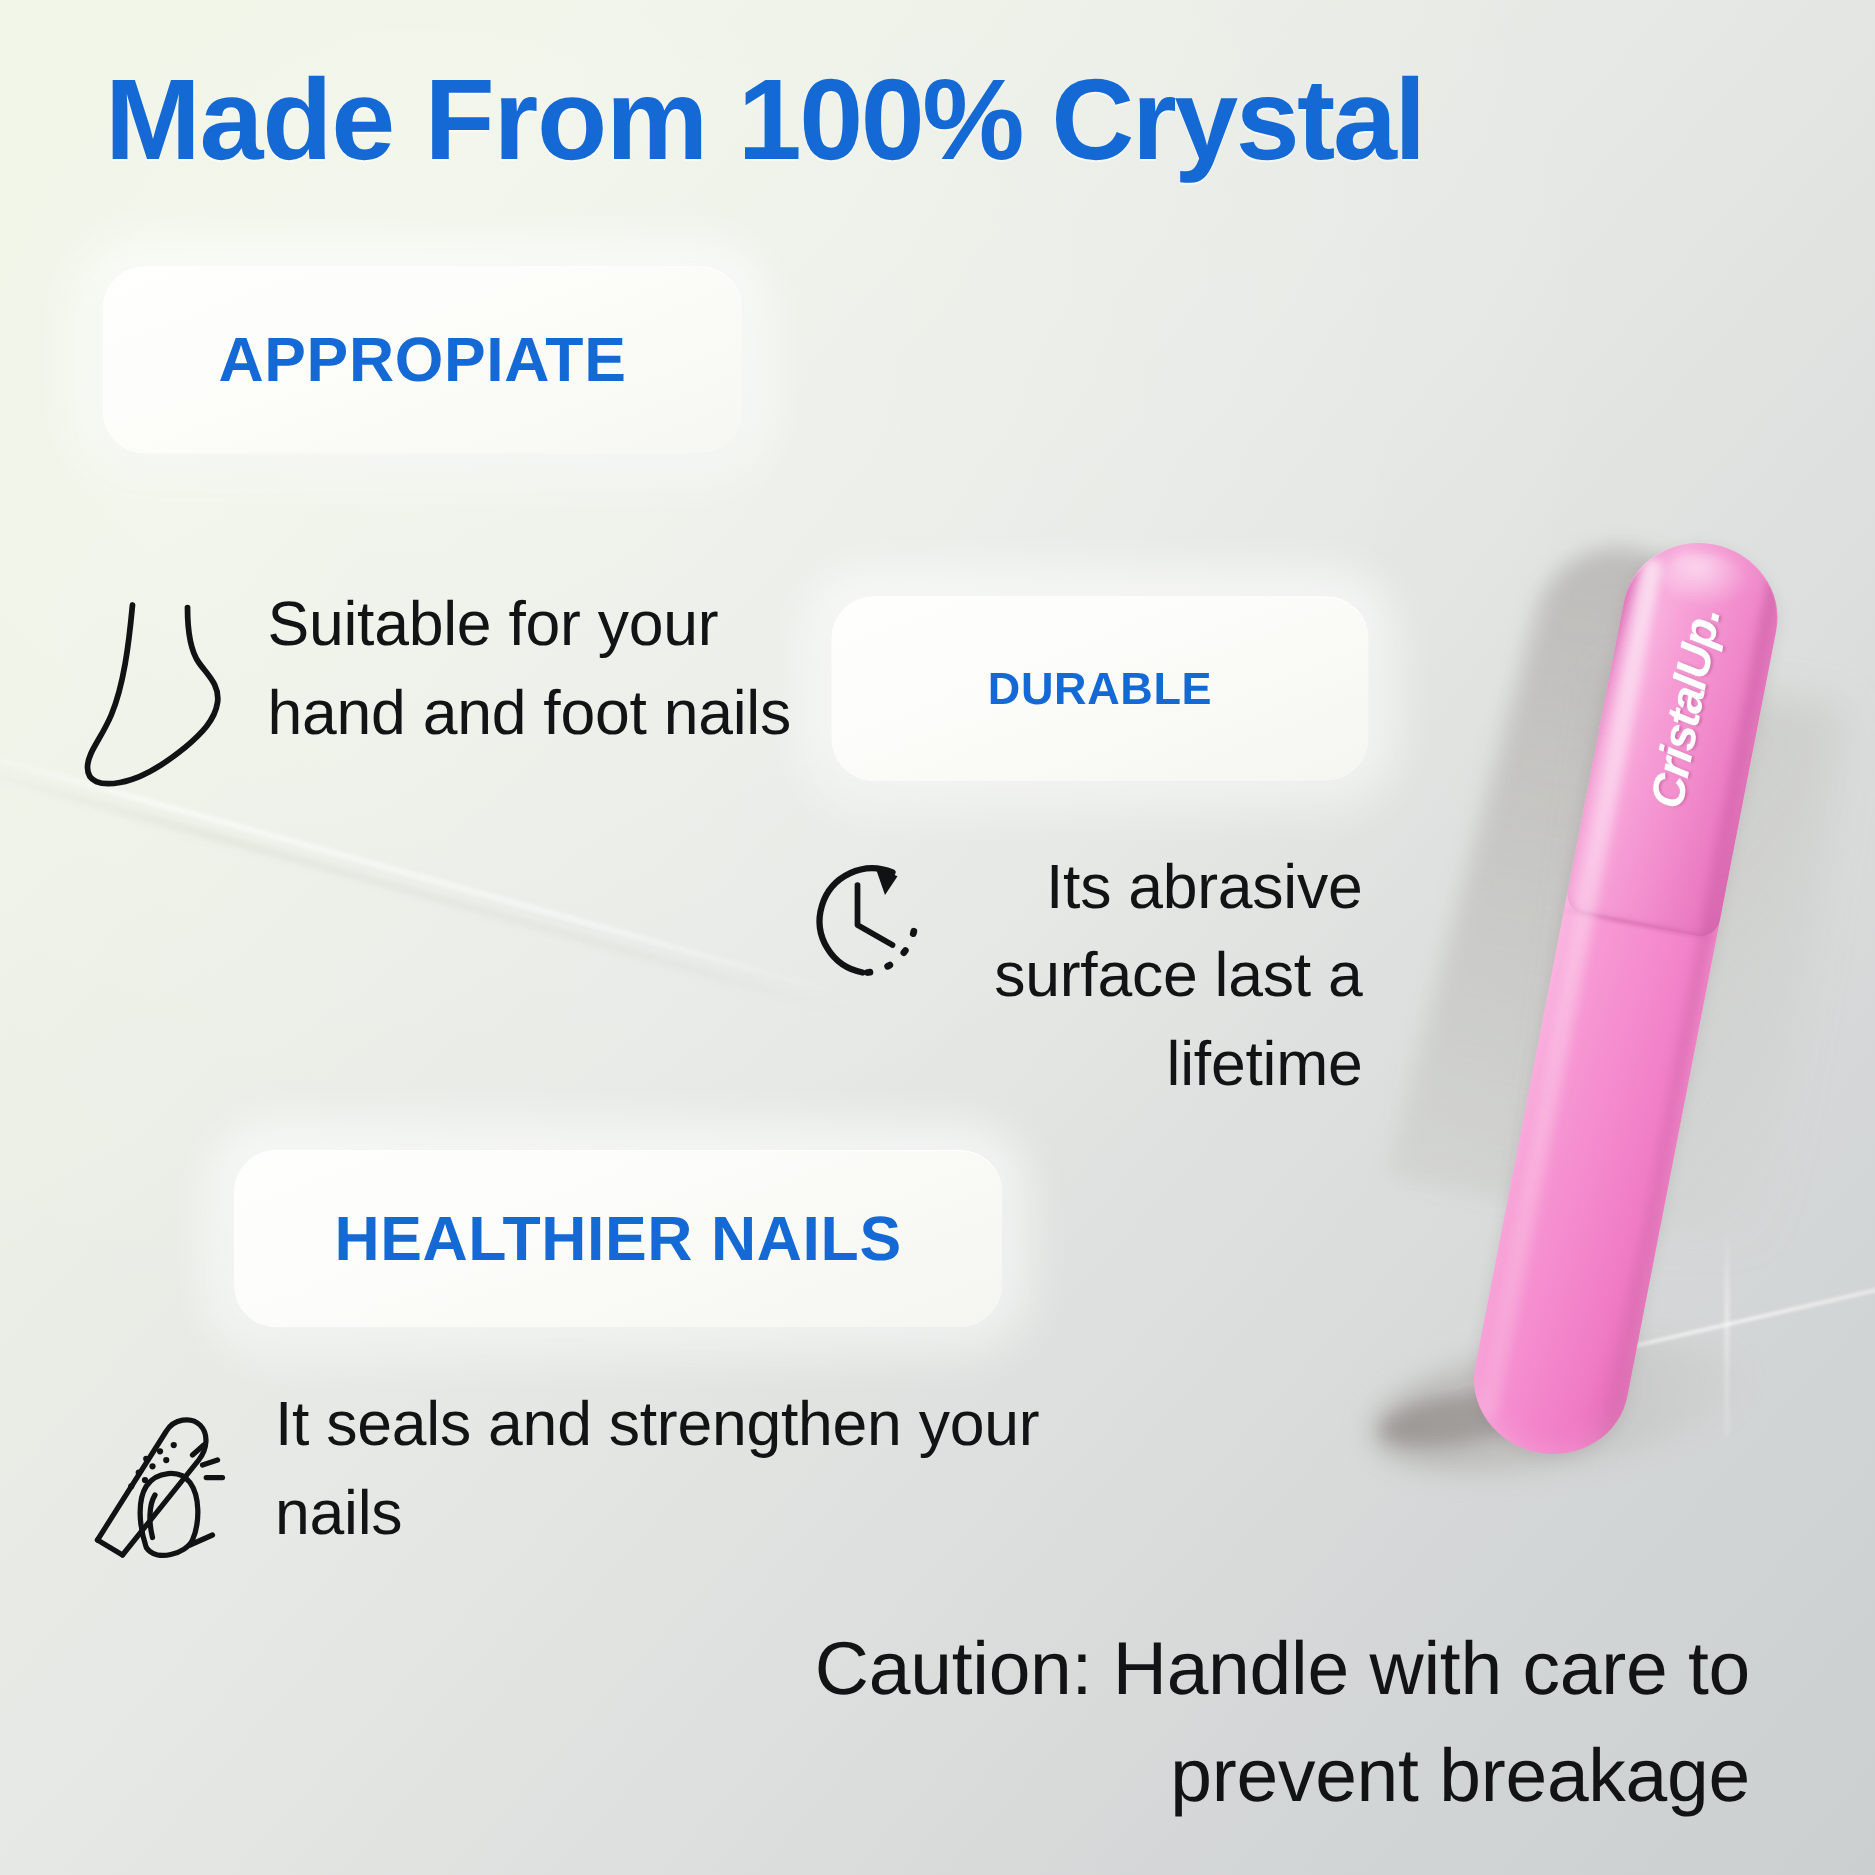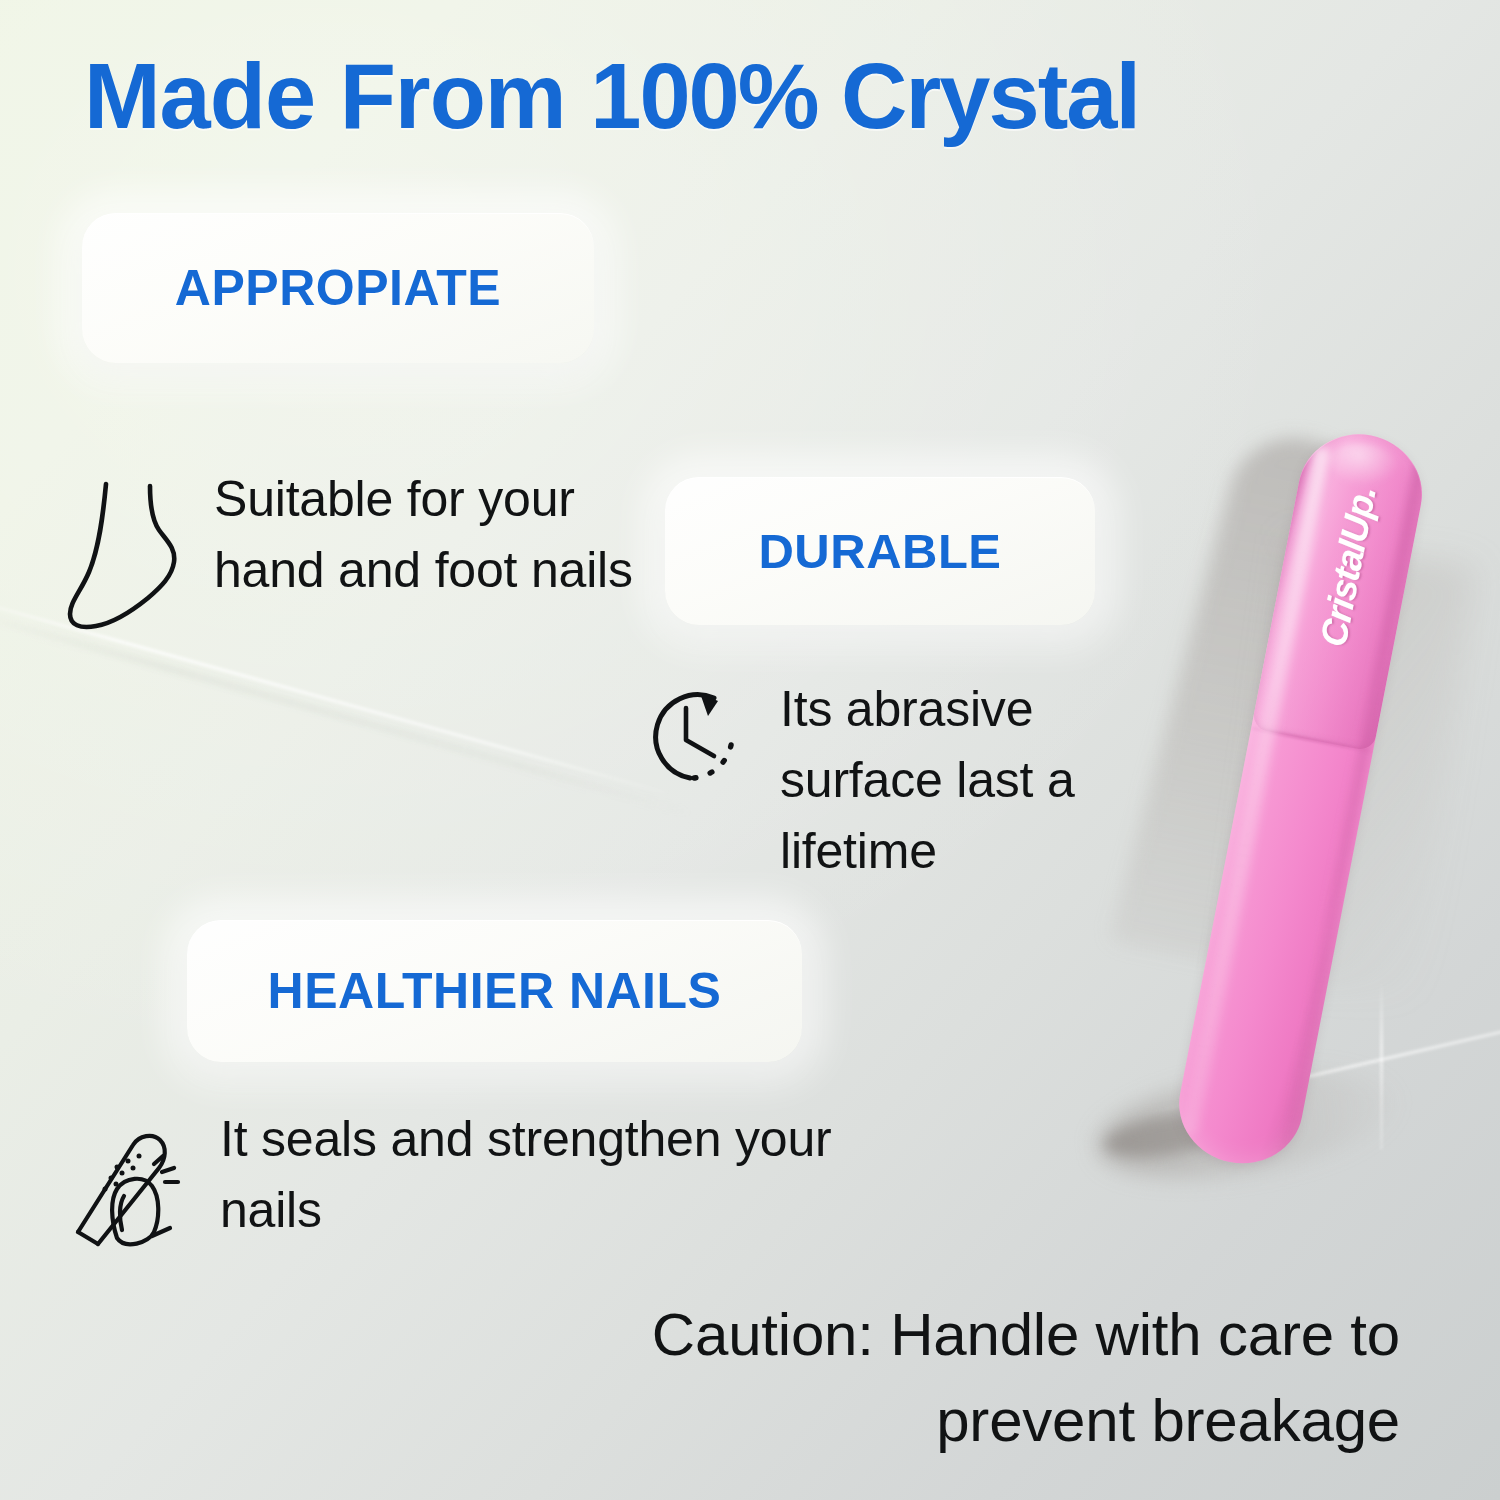--- a/index.html
+++ b/index.html
@@ -105,21 +105,21 @@
   }
   .badge-label{
     text-shadow:0 1px 0 rgba(255,255,255,.6);
     white-space:nowrap;
   }
 
   #badge-appropiate{ left:82px;  top:213px;  width:512px; height:150px; }
   #badge-appropiate .badge-label{ font-size:50px; }
 
   #badge-durable{    left:665px; top:477px;  width:430px; height:148px; }
-  #badge-durable .badge-label{ font-size:49px; }
+  #badge-durable .badge-label{ font-size:36px; }
 
   #badge-healthier{  left:187px; top:920px;  width:615px; height:142px; }
   #badge-healthier .badge-label{ font-size:50px; }
 
   
   .feature{ position:absolute; display:flex; align-items:flex-start; }
   .feature .icon{ flex:0 0 auto; }
   .feature .ftext{
     color:#111314;
     font-size:50px;
@@ -127,21 +127,21 @@
     font-weight:400;
     letter-spacing:-.2px;
   }
 
   #feature-foot{ left:62px;  top:424px;margin-top:40px; }
   #feature-foot .icon{ margin-top:12px; }
   #feature-foot .ftext{ margin-left:22px; width:420px; }
 
   #feature-clock{ left:636px; top:674px; }
   #feature-clock .icon{ margin-top:6px; }
-  #feature-clock .ftext{ margin-left:32px; width:330px; text-align:left; }
+  #feature-clock .ftext{ margin-left:12px; width:330px; text-align:right; }
 
   #feature-nail{ left:70px; top:1104px; }
   #feature-nail .icon{ margin-top:16px; }
   #feature-nail .ftext{ margin-left:22px; width:660px; }
 
   
   #caution{
     position:absolute;
     left:600px; top:1292px;
     width:800px;

